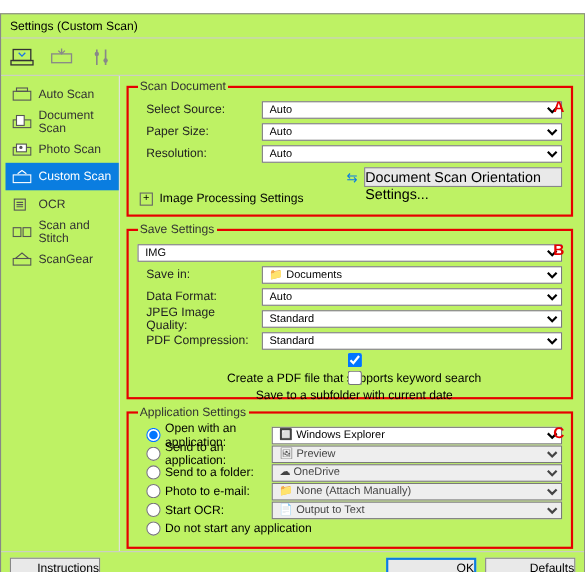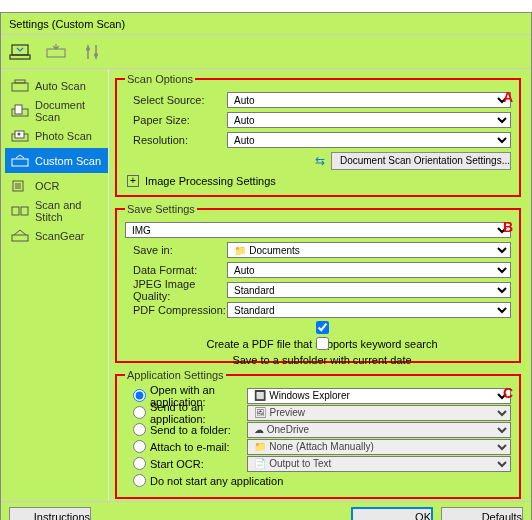--- a/index.html
+++ b/index.html
@@ -11,26 +11,26 @@
   .body-area { position: absolute; top: 56px; bottom: 30px; left: 0; right: 0; display: flex; }
   .sidebar { width: 108px; border-right: 1px solid #e3e3e3; padding: 4px 0 4px 4px; }
   .side-item { display: flex; align-items: center; gap: 6px; height: 25px; padding: 0 6px; color: #333; cursor: default; }
   .side-item .icon { width: 18px; height: 16px; display: flex; align-items: center; justify-content: center; }
   .side-item.selected { background: #0a7de0; color: #fff; }
   .main { flex: 1; position: relative; overflow: hidden; }
   .main-inner { position: absolute; inset: 4px 10px 4px 6px; }
   fieldset.section { border: 2px solid #e60000; margin: 0 0 6px 0; padding: 6px 8px 8px 8px; position: relative; }
   fieldset.section > legend { padding: 0 2px; color: #333; font-size: 11px; }
   .section-letter { position: absolute; top: 4px; right: 6px; color: #e60000; font-weight: bold; font-size: 14px; }
-  .row { display: flex; align-items: center; height: 18px; margin-bottom: 2px; }
+  .row { display: flex; align-items: center; height: 18px; margin-bottom: 2px; gap: 11px; }
   .row .lbl { width: 102px; padding-left: 8px; color: #222; }
   .row .field { flex: 1; }
   select.win { width: 100%; height: 16px; background: #fff; border: 1px solid #7a7a7a; font-size: 10px; padding: 0 2px; }
   .orient-row { display: flex; justify-content: flex-end; align-items: center; gap: 6px; height: 20px; }
-  .orient-btn { width: 180px; height: 18px; border: 1px solid #888; background: #e9e9e9; font-size: 10px; text-align: right; line-height: 16px; }
+  .orient-btn { width: 180px; height: 18px; border: 1px solid #888; background: #e9e9e9; font-size: 13px; text-align: left; line-height: 16px; }
   .swap-icon { color: #0a7de0; font-size: 12px; }
   .img-proc { display: flex; align-items: center; gap: 6px; margin-top: 4px; padding-left: 2px; }
   .plusbox { width: 12px; height: 12px; border: 1px solid #666; display: flex; align-items: center; justify-content: center; font-size: 10px; line-height: 1; }
   .check-row { display: flex; align-items: center; gap: 4px; height: 16px; padding-left: 8px; flex-direction: column; }
   .check-row input { margin: 0; }
   .radio-row { display: flex; align-items: center; height: 17px; }
   .radio-row .r-lbl { width: 122px; display: flex; align-items: center; gap: 4px; padding-left: 8px; }
   .radio-row .r-lbl input { margin: 0; }
   .radio-row .r-field { flex: 1; }
   select.disabled { background: #eee; color: #444; }
@@ -138,21 +138,21 @@
             </svg>
           </span>
         <span>ScanGear</span>
       </div>
     </div>
 
     <div class="main">
       <div class="main-inner">
 
         <fieldset class="section">
-          <legend>Scan Options</legend>
+          <legend>Scan Document</legend>
           <div class="section-letter">A</div>
 
           <div class="row">
             <div class="lbl">Select Source:</div>
             <div class="field"><select class="win"><option>Auto</option></select></div>
           </div>
           <div class="row">
             <div class="lbl">Paper Size:</div>
             <div class="field"><select class="win"><option>Auto</option></select></div>
           </div>
@@ -224,21 +224,21 @@
           <div class="radio-row">
             <div class="r-lbl">
                 <input type="radio" name="app" style="">
                 <span>Send to a folder:</span>
               </div>
             <div class="r-field"><select class="win disabled"><option>☁ OneDrive</option></select></div>
           </div>
           <div class="radio-row">
             <div class="r-lbl">
                 <input type="radio" name="app" style="">
-                <span>Attach to e-mail:</span>
+                <span>Photo to e-mail:</span>
               </div>
             <div class="r-field"><select class="win disabled"><option>📁 None (Attach Manually)</option></select></div>
           </div>
           <div class="radio-row">
             <div class="r-lbl">
                 <input type="radio" name="app" style="">
                 <span>Start OCR:</span>
               </div>
             <div class="r-field"><select class="win disabled"><option>📄 Output to Text</option></select></div>
           </div>

